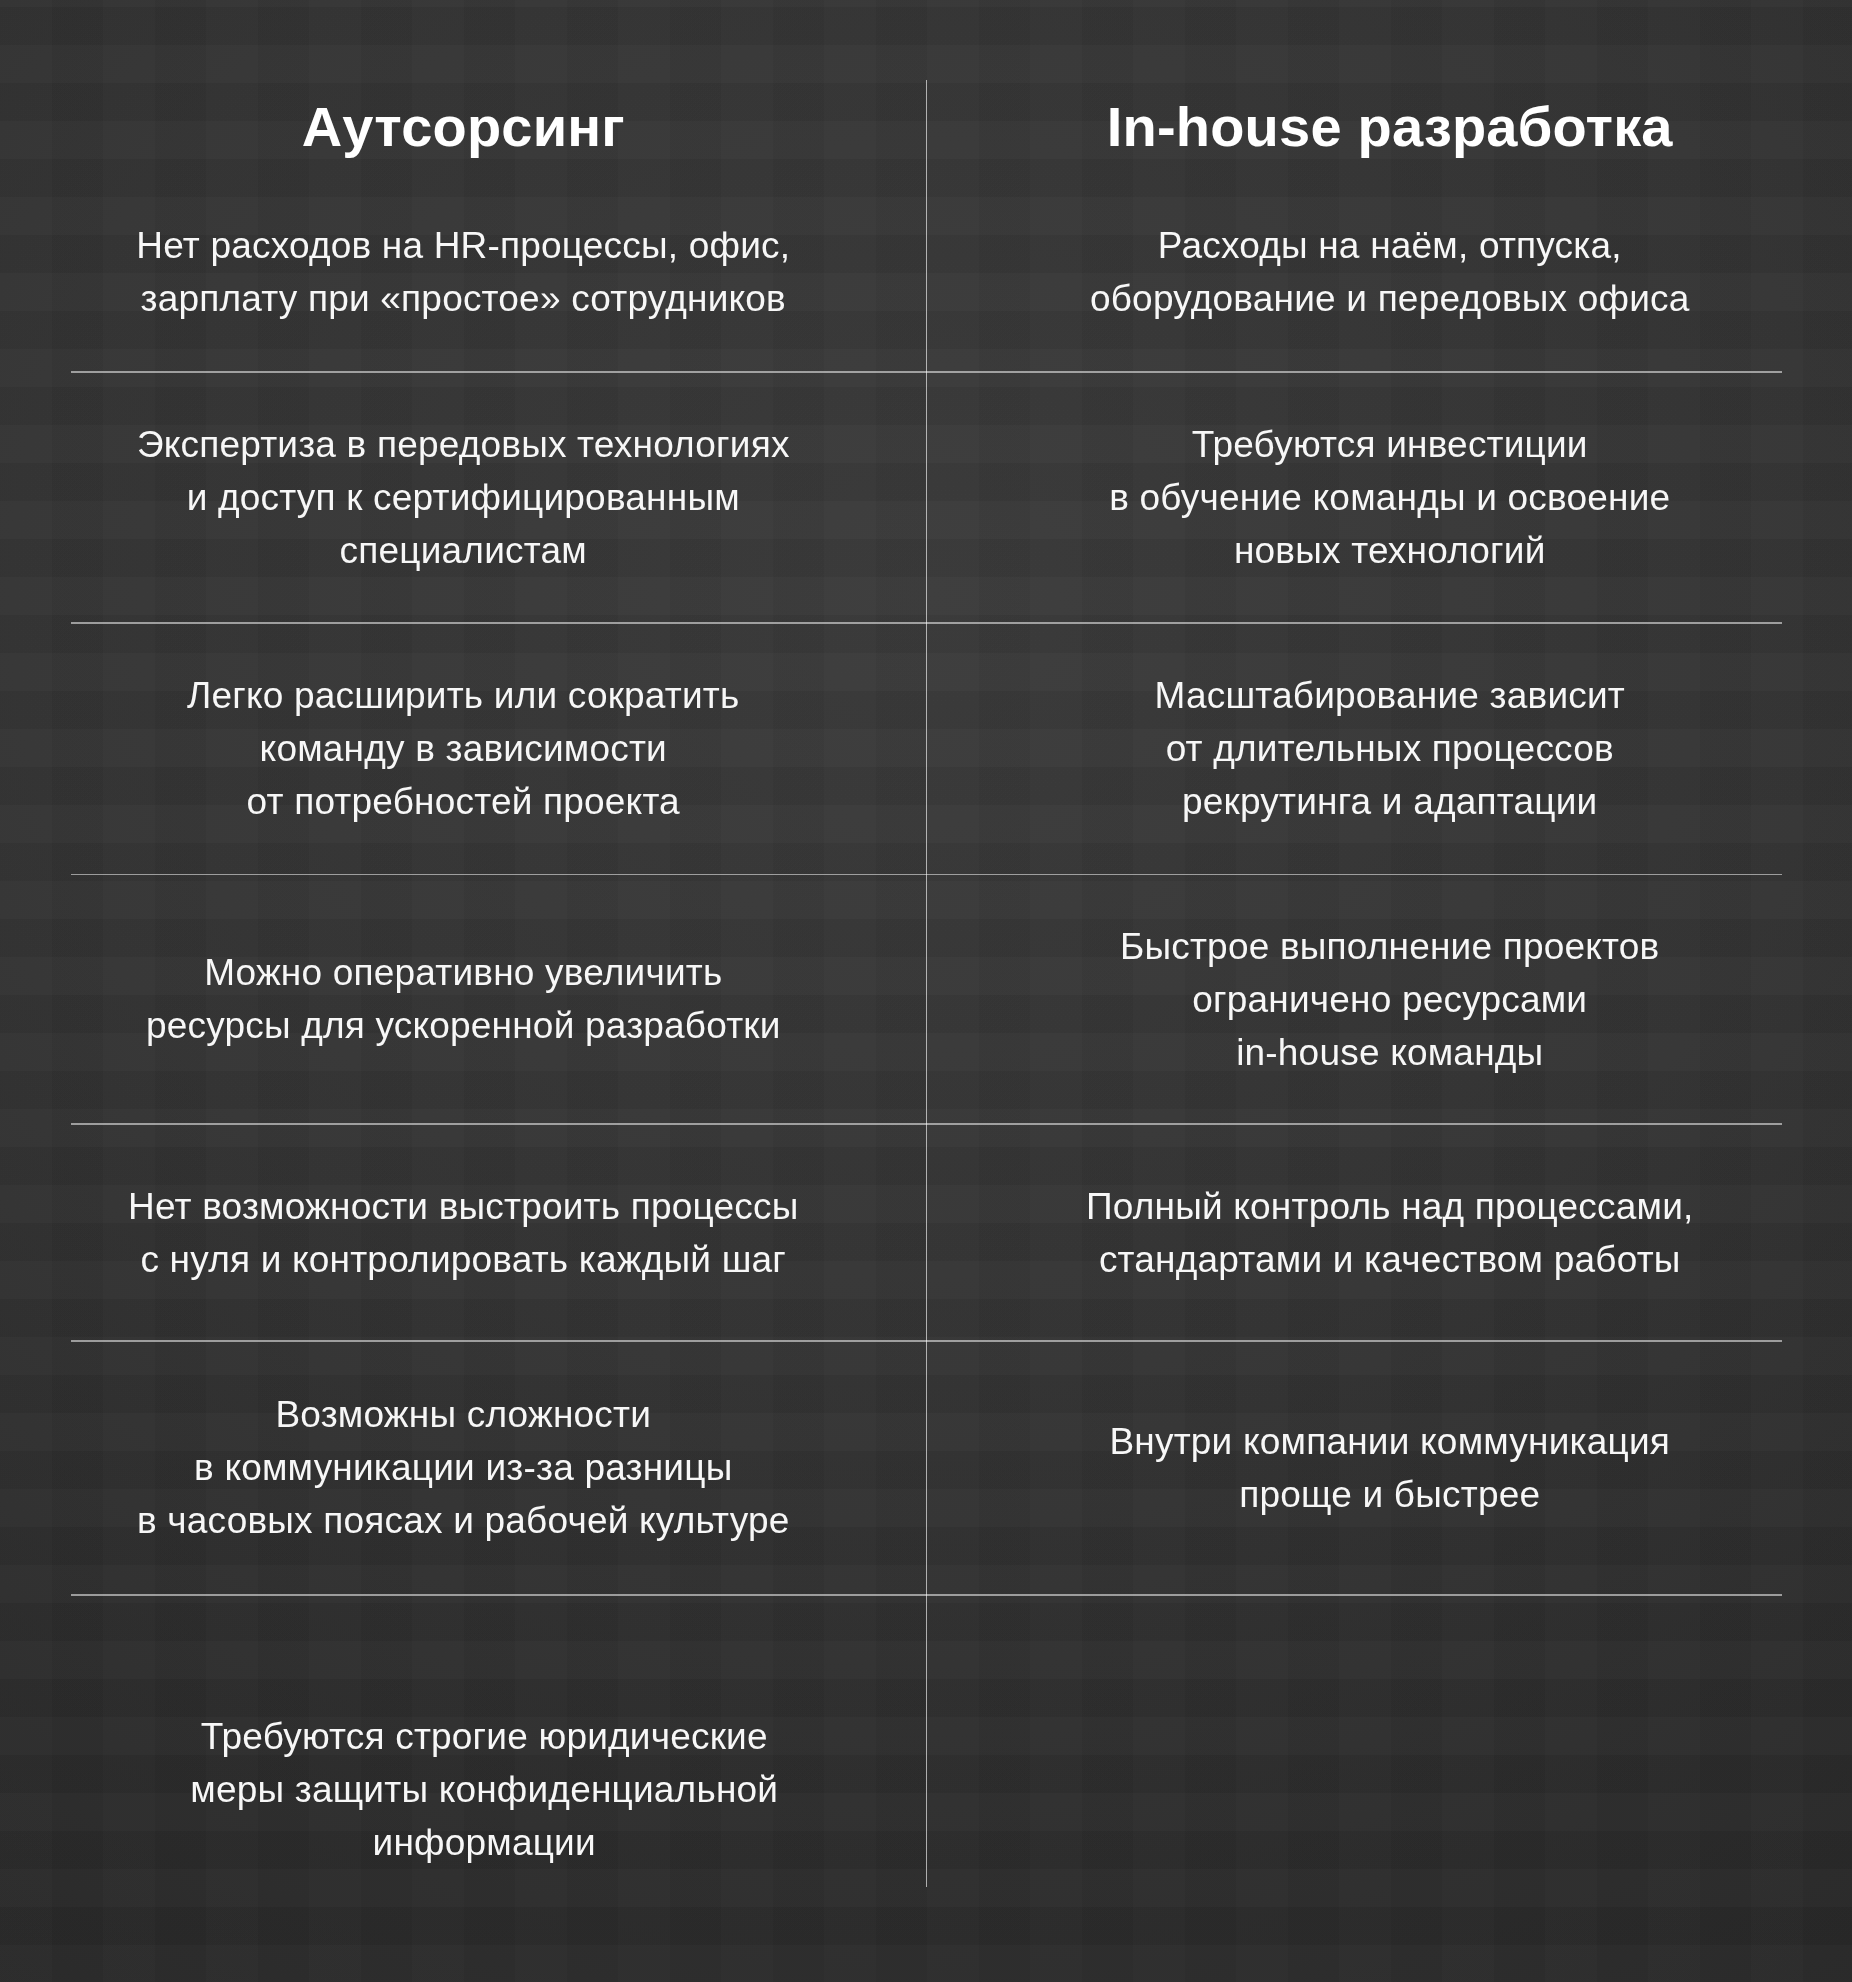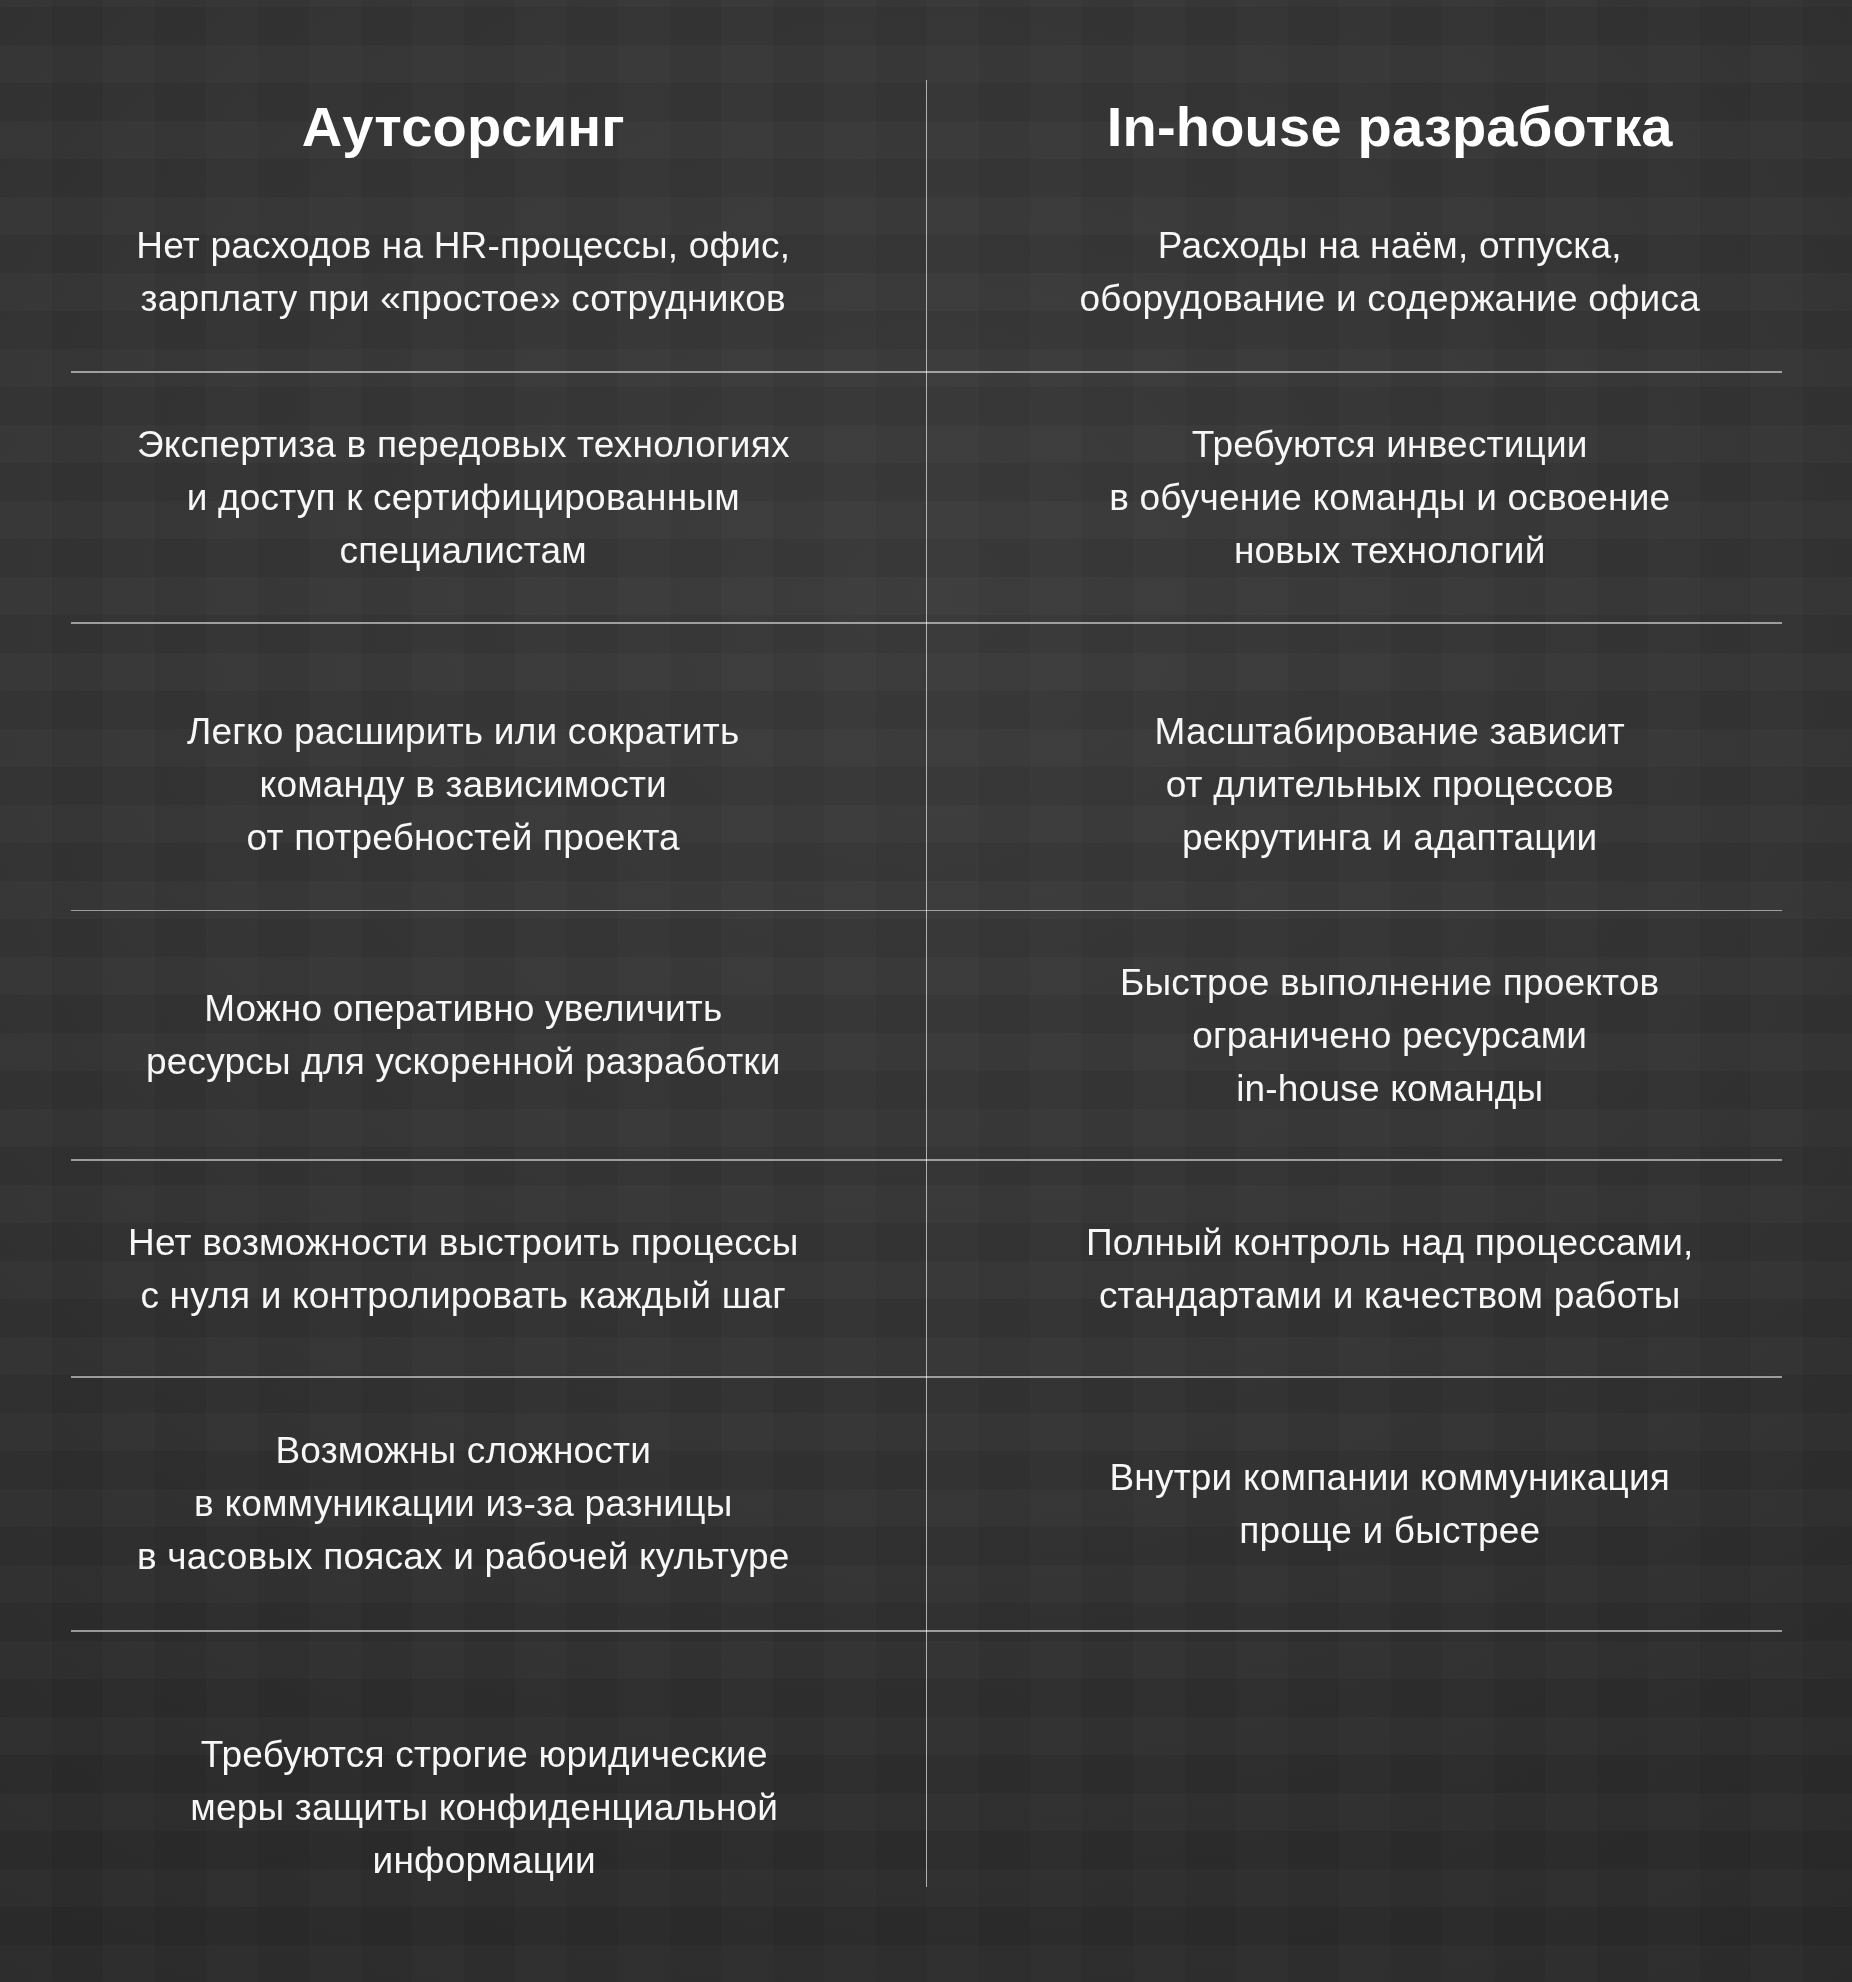--- a/index.html
+++ b/index.html
@@ -37,21 +37,21 @@
   }
   .header{height:172px;align-items:flex-end;}
   .header .cell{
     align-items:flex-end;
     padding-bottom:12.7px;
     font-size:56px;line-height:65px;font-weight:700;
     color:#ffffff;
   }
   .r1{height:199px;justify-content:center;}
   .r2{height:249px;border-radius:20px;}
-  .r3{height:250px;margin-top:36px;}
+  .r3{height:250px;}
   .r4{height:248px;}
   .r5{height:215px;}
   .r6{height:252px;}
   .r7{flex:1;margin-left:28px;}
   .divider{
     flex:none;height:1.8px;
     margin:0 71px;
     background:rgba(255,255,255,.52);
   }
 </style>
@@ -65,21 +65,21 @@
 
     <div class="hrow header">
       <div class="cell">Аутсорсинг</div>
       <div class="cell">In-house разработка</div>
     </div>
 
     <div class="hrow r1">
       <div class="cell">Нет расходов на HR-процессы, офис,
 зарплату при «простое» сотрудников</div>
       <div class="cell">Расходы на наём, отпуска,
-оборудование и содержание офиса</div>
+оборудование и передовых офиса</div>
     </div>
     <div class="divider"></div>
 
     <div class="hrow r2">
       <div class="cell">Экспертиза в передовых технологиях
 и доступ к сертифицированным
 специалистам</div>
       <div class="cell">Требуются инвестиции
 в обучение команды и освоение
 новых технологий</div>

